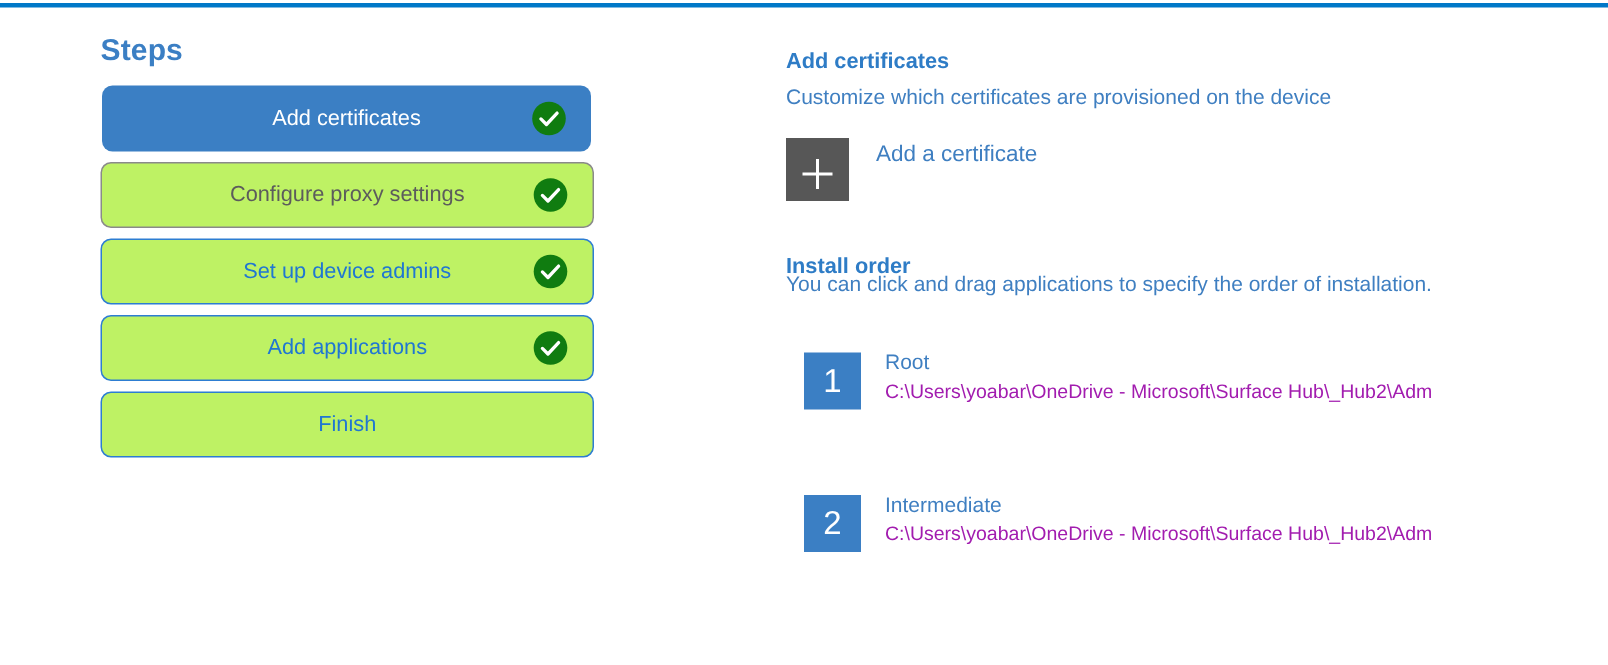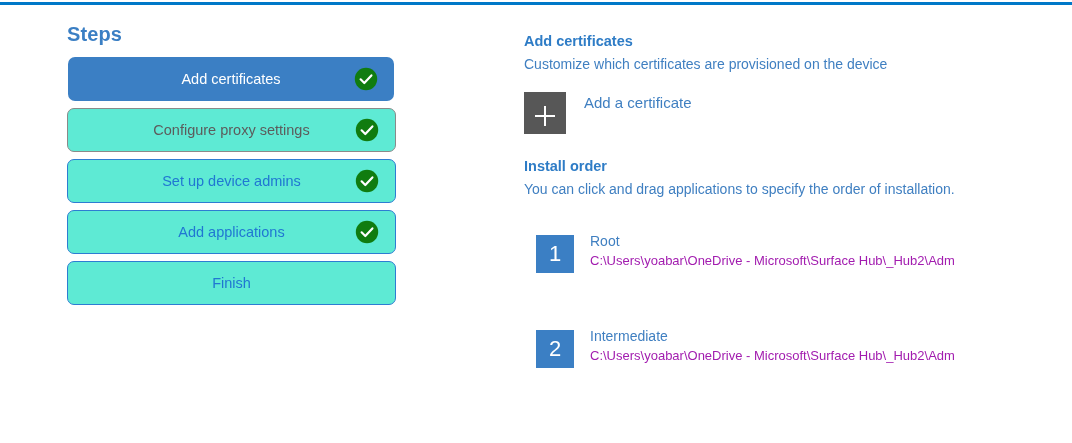--- a/index.html
+++ b/index.html
@@ -56,21 +56,21 @@
   .step-btn {
     position: relative;
     height: 44px;
     margin-bottom: 7px;
     border-radius: 7px;
     display: flex;
     align-items: center;
     justify-content: center;
     font-size: 14.5px;
     cursor: pointer;
-    background: #5eead4;
+    background: #bef264;
   }
 
   
   .step-btn.state-link {
     left: 67px;
     width: 329px;
     border: 1.3px solid #2d7dd2;
     color: #2077d2;
   }
 
@@ -167,21 +167,21 @@
   }
   #add-cert-link {
     margin-left: 18px;
     margin-top: 2px;
     font-size: 15px;
     color: #3f7fc1;
     cursor: pointer;
     white-space: nowrap;
   }
 
-  #order-head { top: 158px; }
+  #order-head { top: 170px; }
   #order-sub  { top: 181px; }
 
   #install-order-list {
     position: absolute;
     left: 66px;
     top: 235px;
     width: 520px;
   }
 
   .order-item {

